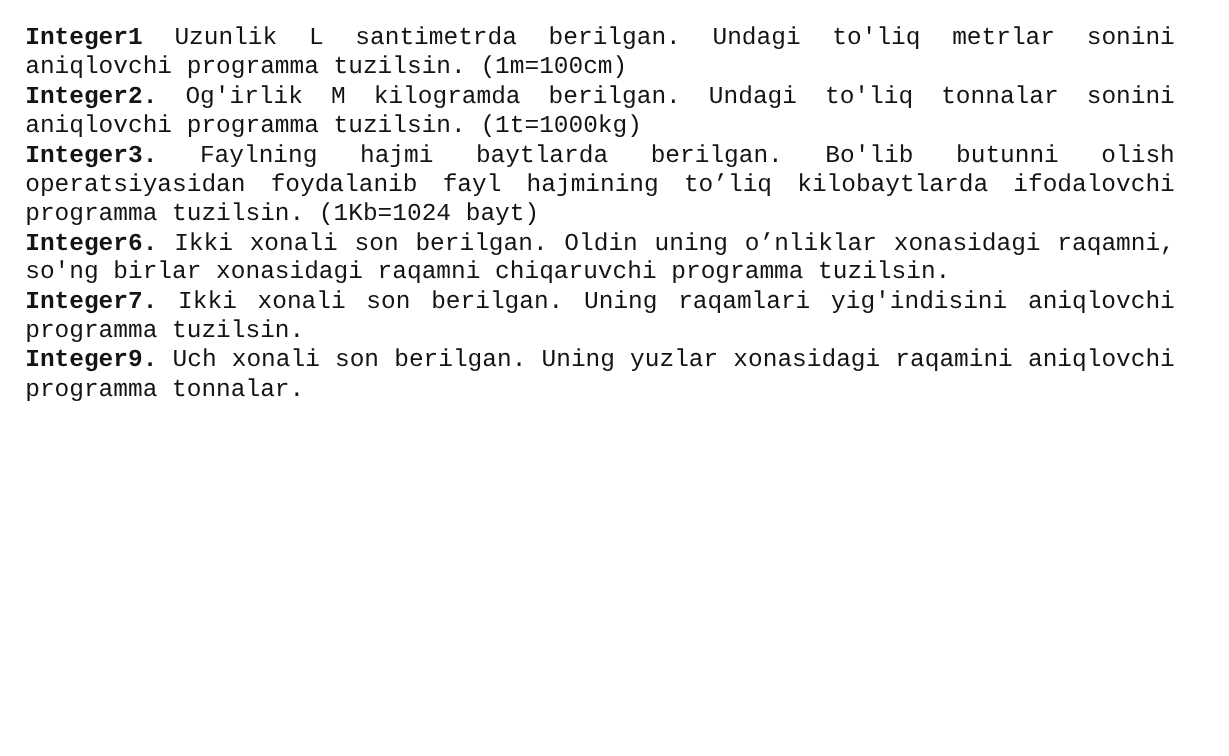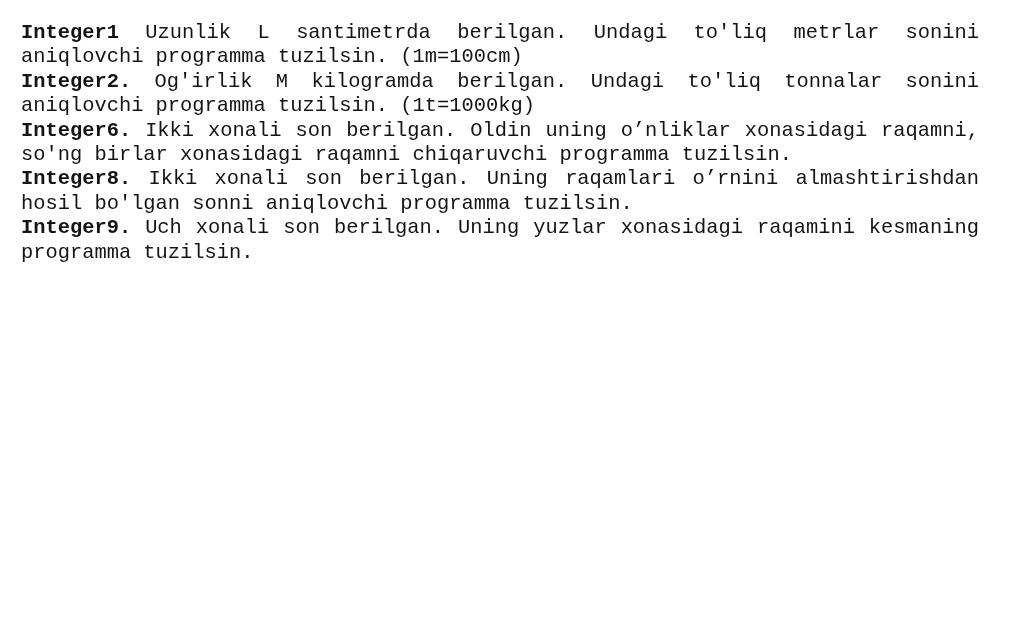--- a/index.html
+++ b/index.html
@@ -35,16 +35,17 @@
     .task-text {
       font-weight: normal;
     }
   </style>
 </head>
 <body>
 
 <div class="doc">
   <p class="task"><span class="task-label">Integer1</span><span class="task-text"> Uzunlik L santimetrda berilgan. Undagi to'liq metrlar sonini aniqlovchi programma tuzilsin. (1m=100cm)</span></p>
   <p class="task"><span class="task-label">Integer2.</span><span class="task-text"> Og'irlik M kilogramda berilgan. Undagi to'liq tonnalar sonini aniqlovchi programma tuzilsin. (1t=1000kg)</span></p>
+  <p class="task"><span class="task-label">Integer3.</span><span class="task-text"> Faylning hajmi baytlarda berilgan. Bo'lib butunni olish operatsiyasidan foydalanib fayl hajmining to’liq kilobaytlarda ifodalovchi programma tuzilsin. (1Kb=1024 bayt)</span></p>
   <p class="task"><span class="task-label">Integer6.</span><span class="task-text"> Ikki xonali son berilgan. Oldin uning o’nliklar xonasidagi raqamni, so'ng birlar xonasidagi raqamni chiqaruvchi programma tuzilsin.</span></p>
-  <p class="task"><span class="task-label">Integer8.</span><span class="task-text"> Ikki xonali son berilgan. Uning raqamlari o’rnini almashtirishdan hosil bo'lgan sonni aniqlovchi programma tuzilsin.</span></p>
-  <p class="task"><span class="task-label">Integer9.</span><span class="task-text"> Uch xonali son berilgan. Uning yuzlar xonasidagi raqamini kesmaning programma tuzilsin.</span></p>
+  <p class="task"><span class="task-label">Integer7.</span><span class="task-text"> Ikki xonali son berilgan. Uning raqamlari yig'indisini aniqlovchi programma tuzilsin.</span></p>
+  <p class="task"><span class="task-label">Integer9.</span><span class="task-text"> Uch xonali son berilgan. Uning yuzlar xonasidagi raqamini aniqlovchi programma tonnalar.</span></p>
 </div>
 
 </body></html>

